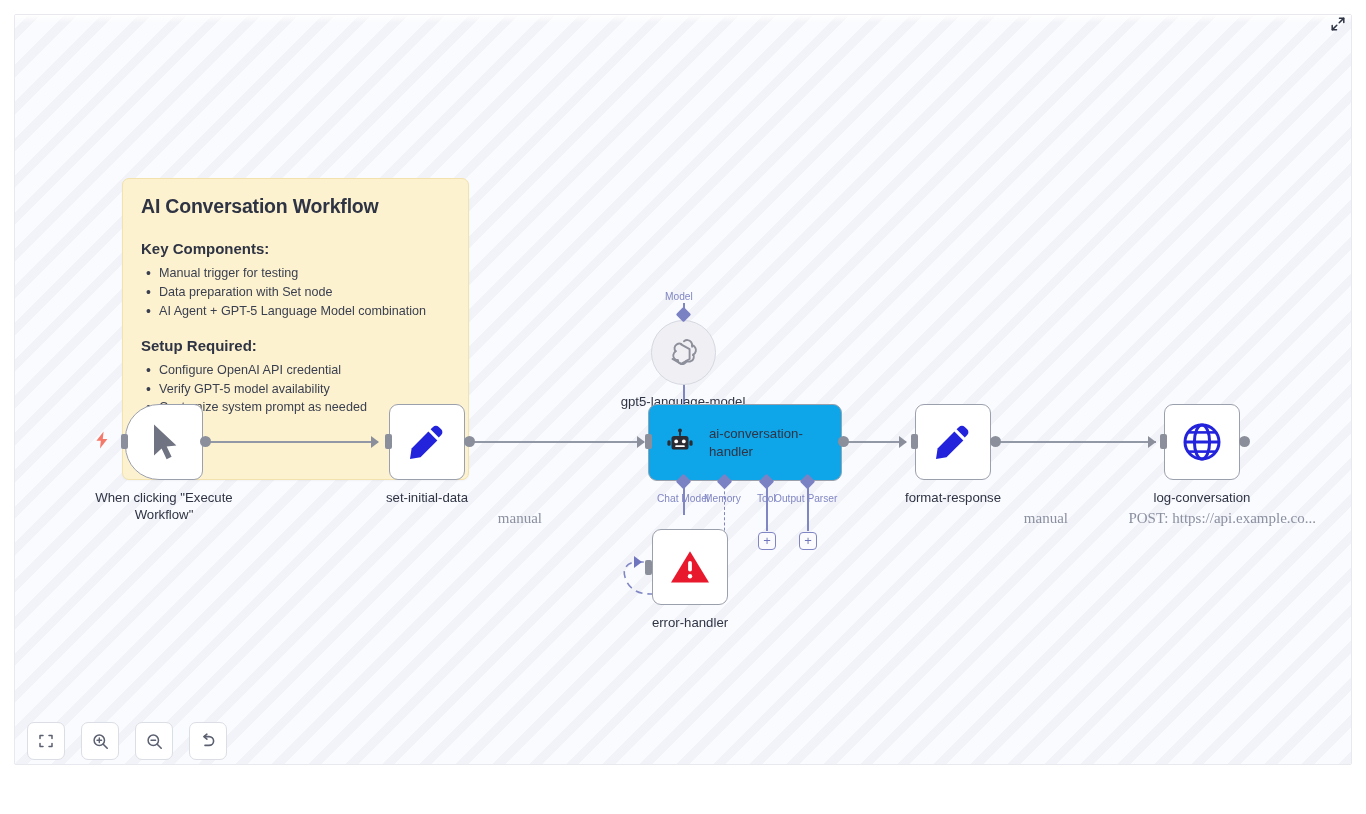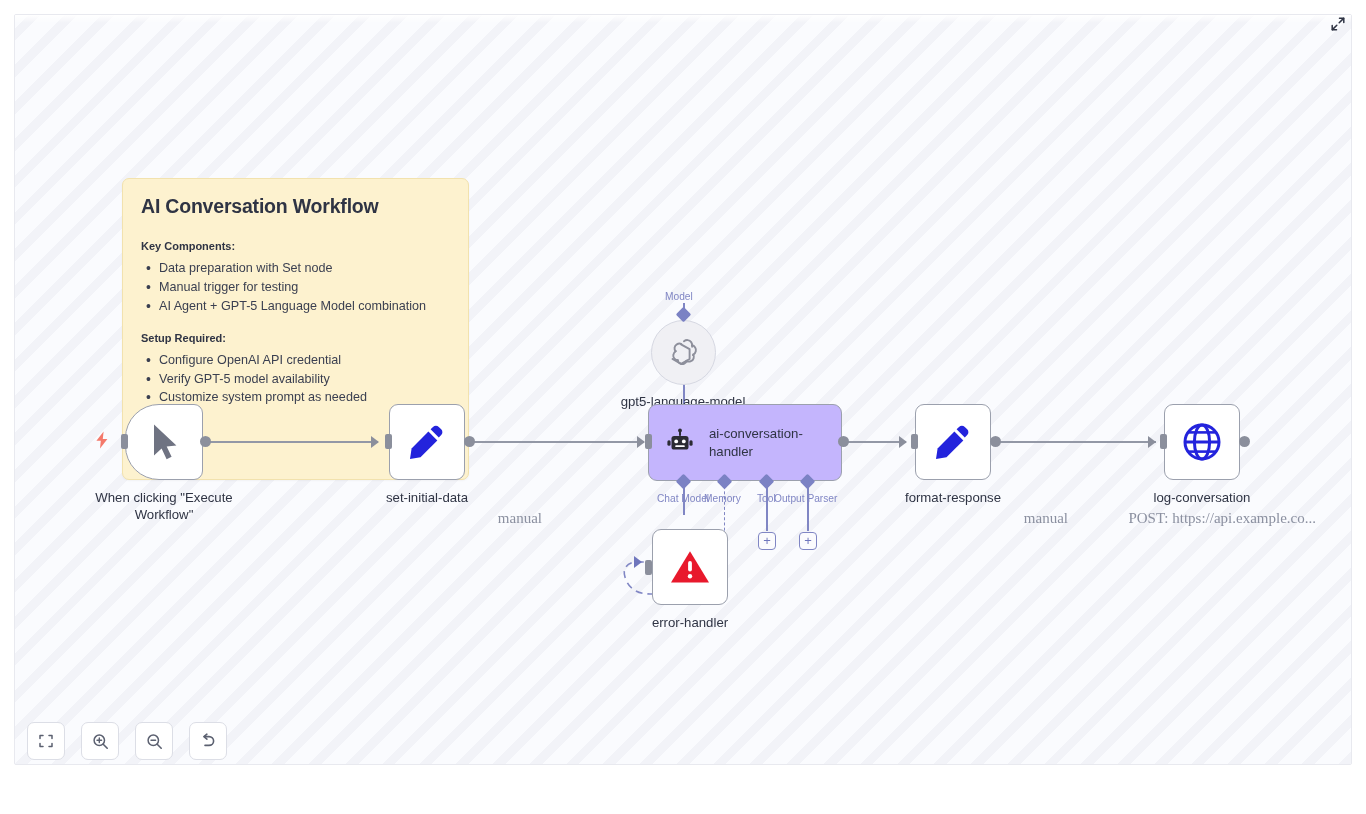--- a/index.html
+++ b/index.html
@@ -59,21 +59,21 @@
   }
   #sticky .st-title {
     font-size: 19.5px; font-weight: bold; color: #2f3444;
     letter-spacing: -0.2px; margin-bottom: 22px;
   }
   #sticky .st-para {
     font-size: 12.6px; color: #3a3f50; line-height: 1.42;
     margin-bottom: 18px; max-width: 318px;
   }
   #sticky .st-h {
-    font-size: 11px; font-weight: bold; color: #2f3444;
+    font-size: 15px; font-weight: bold; color: #2f3444;
     margin-bottom: 7px;
   }
   #sticky ul { list-style: none; margin: 0 0 16px 0; padding: 0; }
   #sticky li {
     font-size: 12.6px; color: #3a3f50; line-height: 1.5;
     padding-left: 18px; position: relative;
   }
   #sticky li::before {
     content: "\2022"; position: absolute; left: 5px; top: -1px;
     font-size: 14px; color: #3a3f50;
@@ -130,21 +130,21 @@
   .edge {
     position: absolute; z-index: 10;
     height: 1.6px; background: #9398a6;
   }
 
   
   #agent-node {
     position: absolute; z-index: 20;
     left: 648px; top: 404px;
     width: 194px; height: 77px;
-    background: #c4b5fd;
+    background: #0ea5e9;
     border: 1.6px solid #9ba0ad;
     border-radius: 9px;
     display: flex; align-items: center;
     padding-left: 14px; gap: 12px;
   }
   #agent-node .agent-text {
     font-size: 13.2px; color: #2f3444; line-height: 1.3;
     width: 108px;
   }
 
@@ -228,22 +228,22 @@
       <path d="M13.6 2.4L9.2 6.8" fill="none" stroke="#2f3444" stroke-width="1.5" stroke-linecap="round"></path>
       <path d="M6.5 13.8H2.2V9.5" fill="none" stroke="#2f3444" stroke-width="1.5" stroke-linecap="round" stroke-linejoin="round"></path>
       <path d="M2.4 13.6l4.4-4.4" fill="none" stroke="#2f3444" stroke-width="1.5" stroke-linecap="round"></path>
     </svg>
   </div>
 
   <div id="sticky">
     <div class="st-title">AI Conversation Workflow</div>
     <div class="st-h">Key Components:</div>
     <ul>
+      <li>Manual trigger for testing</li>
       <li>Data preparation with Set node</li>
-      <li>Manual trigger for testing</li>
       <li>AI Agent + GPT-5 Language Model combination</li>
     </ul>
     <div class="st-h">Setup Required:</div>
     <ul>
       <li>Configure OpenAI API credential</li>
       <li>Verify GPT-5 model availability</li>
       <li>Customize system prompt as needed</li>
     </ul>
   </div>
 

